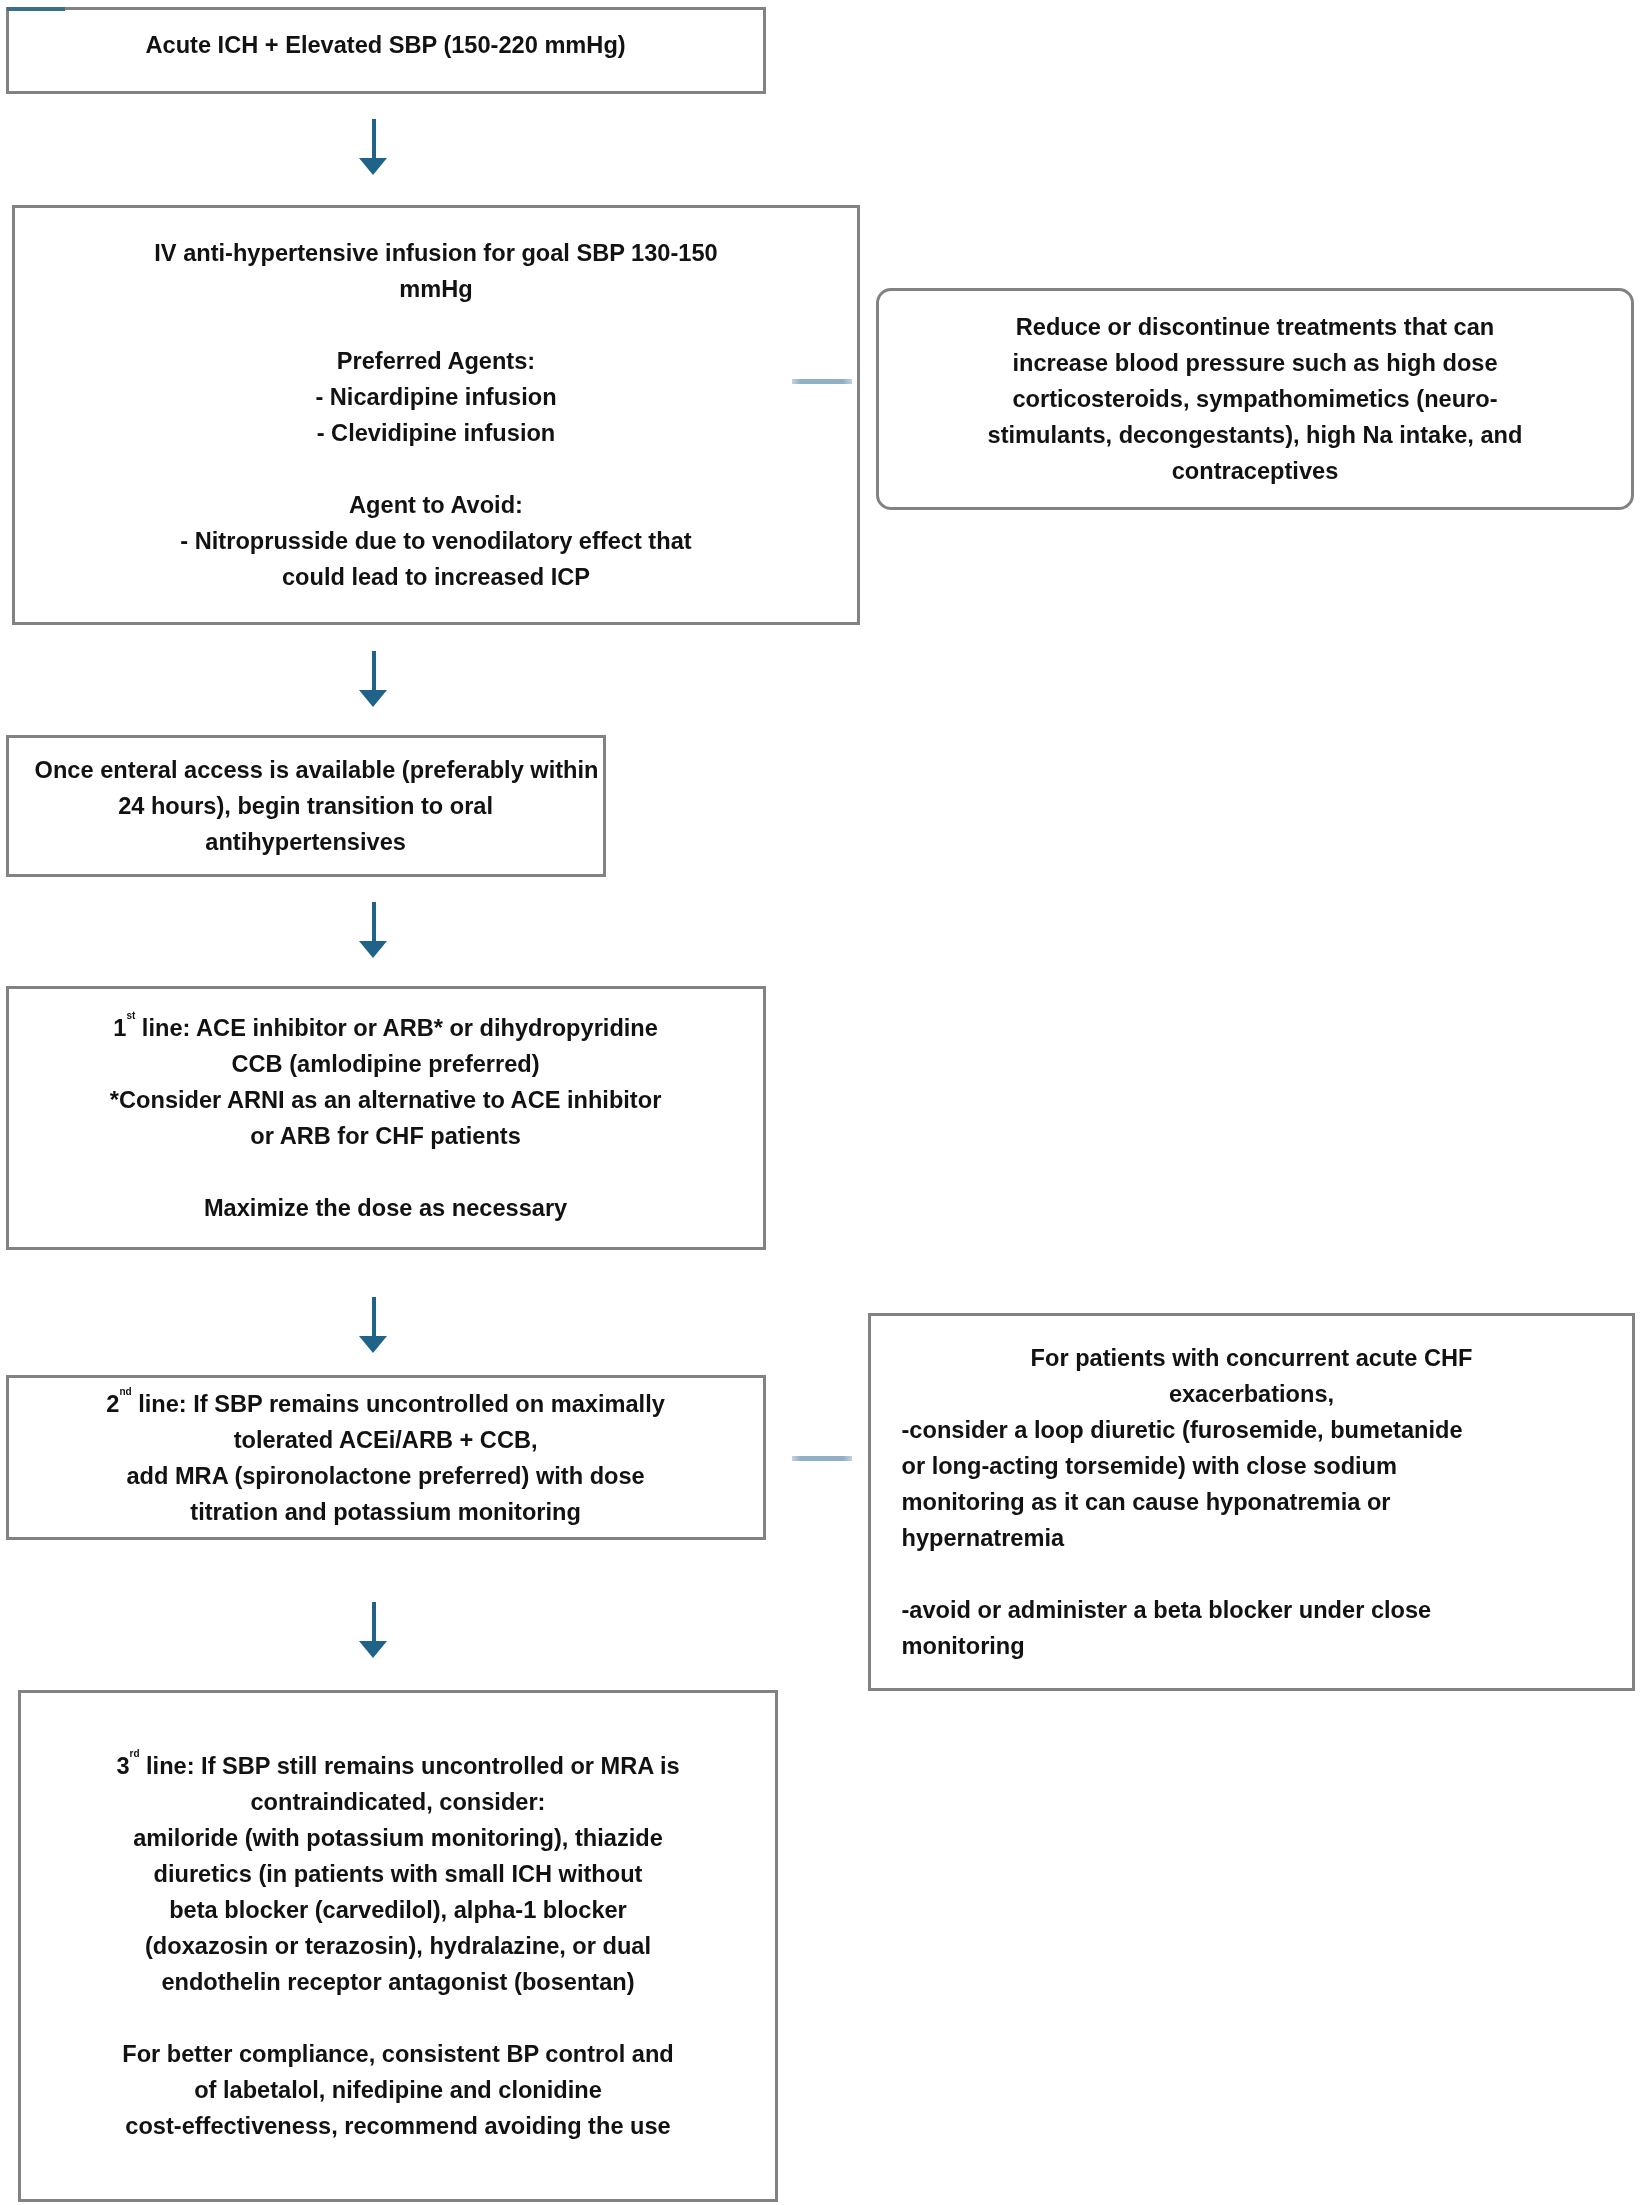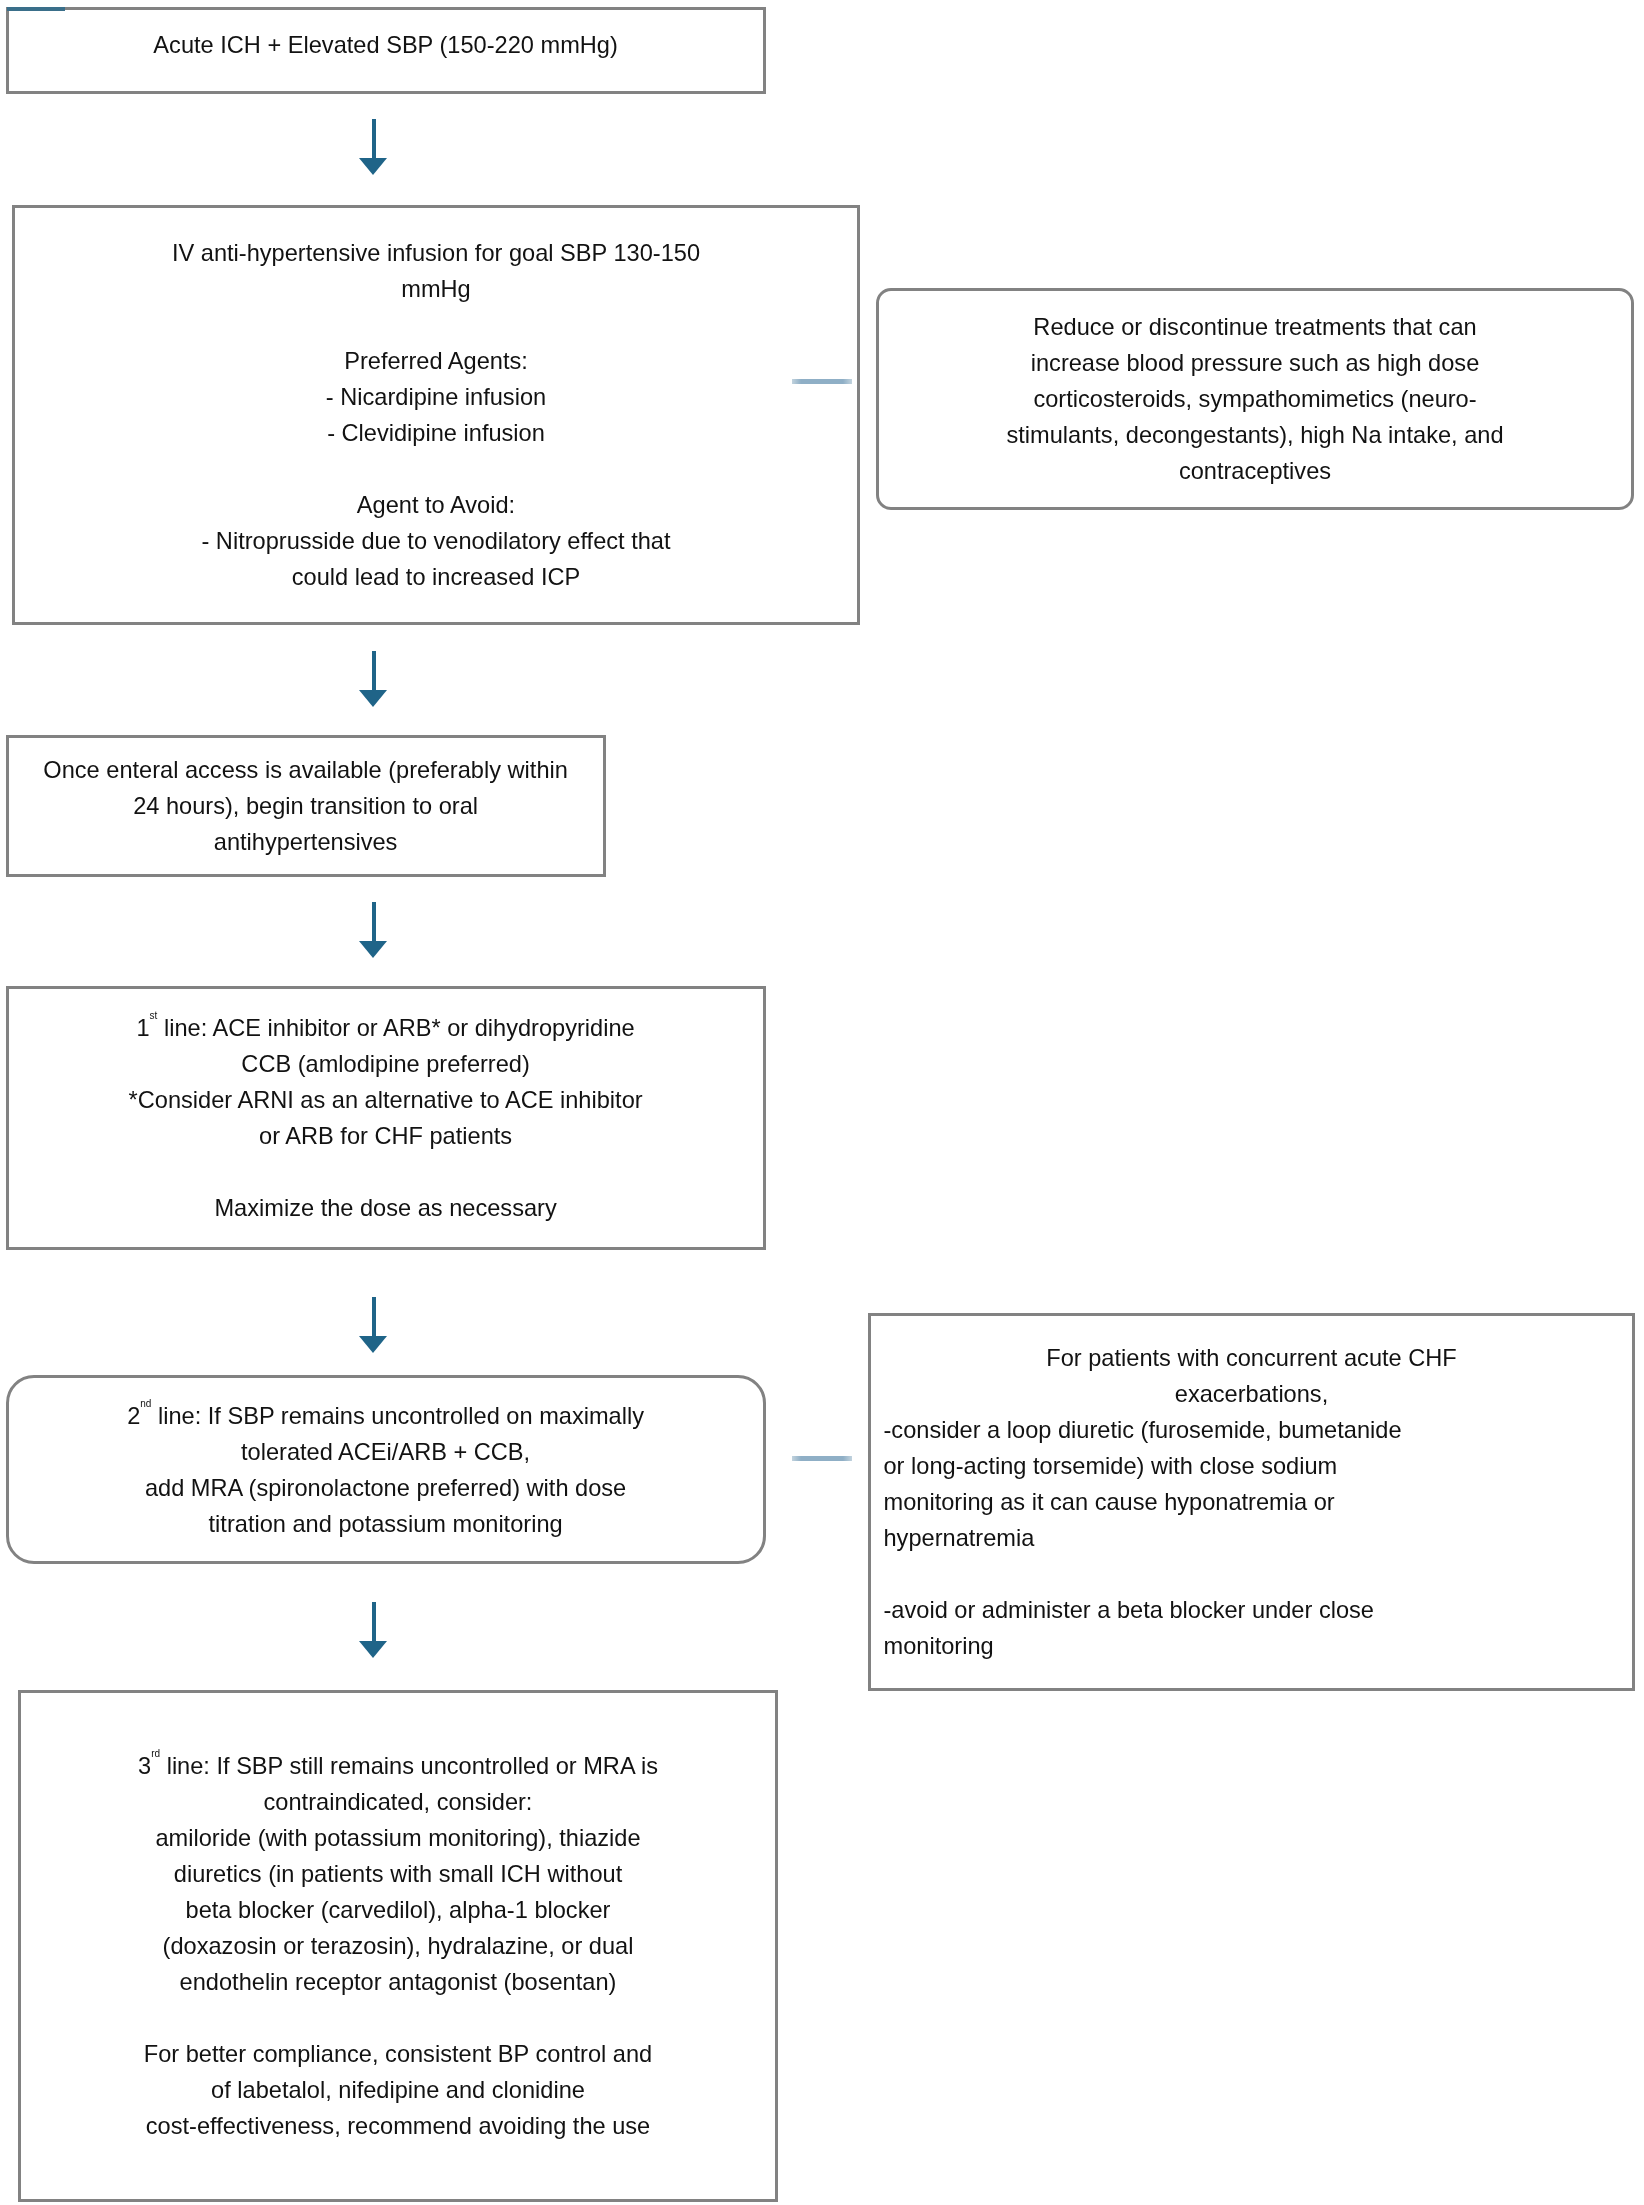--- a/index.html
+++ b/index.html
@@ -4,21 +4,21 @@
 <style>
   html,body{margin:0;padding:0;background:#ffffff;}
   .canvas{
     position:relative;width:1645px;height:2205px;background:var(--background,#fff);
     font-family:"Liberation Sans",sans-serif;color:var(--text,#121212);overflow:hidden;
   }
   .box{
     position:absolute;box-sizing:border-box;border:3.9px solid var(--border,#828282);
     background:#fff;display:flex;align-items:center;justify-content:center;
   }
-  .box-text{width:100%;padding:0 8px;font-size:23.6px;line-height:36px;box-sizing:border-box;}
+  .box-text{width:100%;padding:0 26px;font-size:23.6px;line-height:36px;box-sizing:border-box;font-weight:bold;}
   .para{margin:0;}
   .para.gap{margin-top:36px;}
   .align-center{text-align:center;}
   .align-left{text-align:left;padding-left:4.5px;}
   .line{white-space:nowrap;}
   sup{font-size:10px;line-height:0;position:relative;top:-7.9px;}
   .arrow{position:absolute;width:29px;height:57px;}
   .arrow .shaft{position:absolute;left:13px;top:0;width:3.9px;height:40px;background:var(--arrow,#1f6488);}
   .arrow .head{
     position:absolute;left:0;top:39px;width:0;height:0;
@@ -116,21 +116,21 @@
           <div class="line">Maximize the dose as necessary</div>
         </div>
       </div>
   </div>
 
   <div class="arrow" style="left:359px;top:1297px;">
     <div class="shaft"></div>
     <div class="head"></div>
   </div>
 
-  <div class="box" style="left:5.6px;top:1375px;width:760px;height:189px;border-radius:28px;">
+  <div class="box" style="left:5.6px;top:1375px;width:760px;height:165px;">
     <div class="box-text">
         <div class="para align-center">
           <div class="line">2<sup>nd</sup> line: If SBP remains uncontrolled on maximally</div>
           <div class="line">tolerated ACEi/ARB + CCB,</div>
           <div class="line">add MRA (spironolactone preferred) with dose</div>
           <div class="line">titration and potassium monitoring</div>
         </div>
       </div>
   </div>
 

